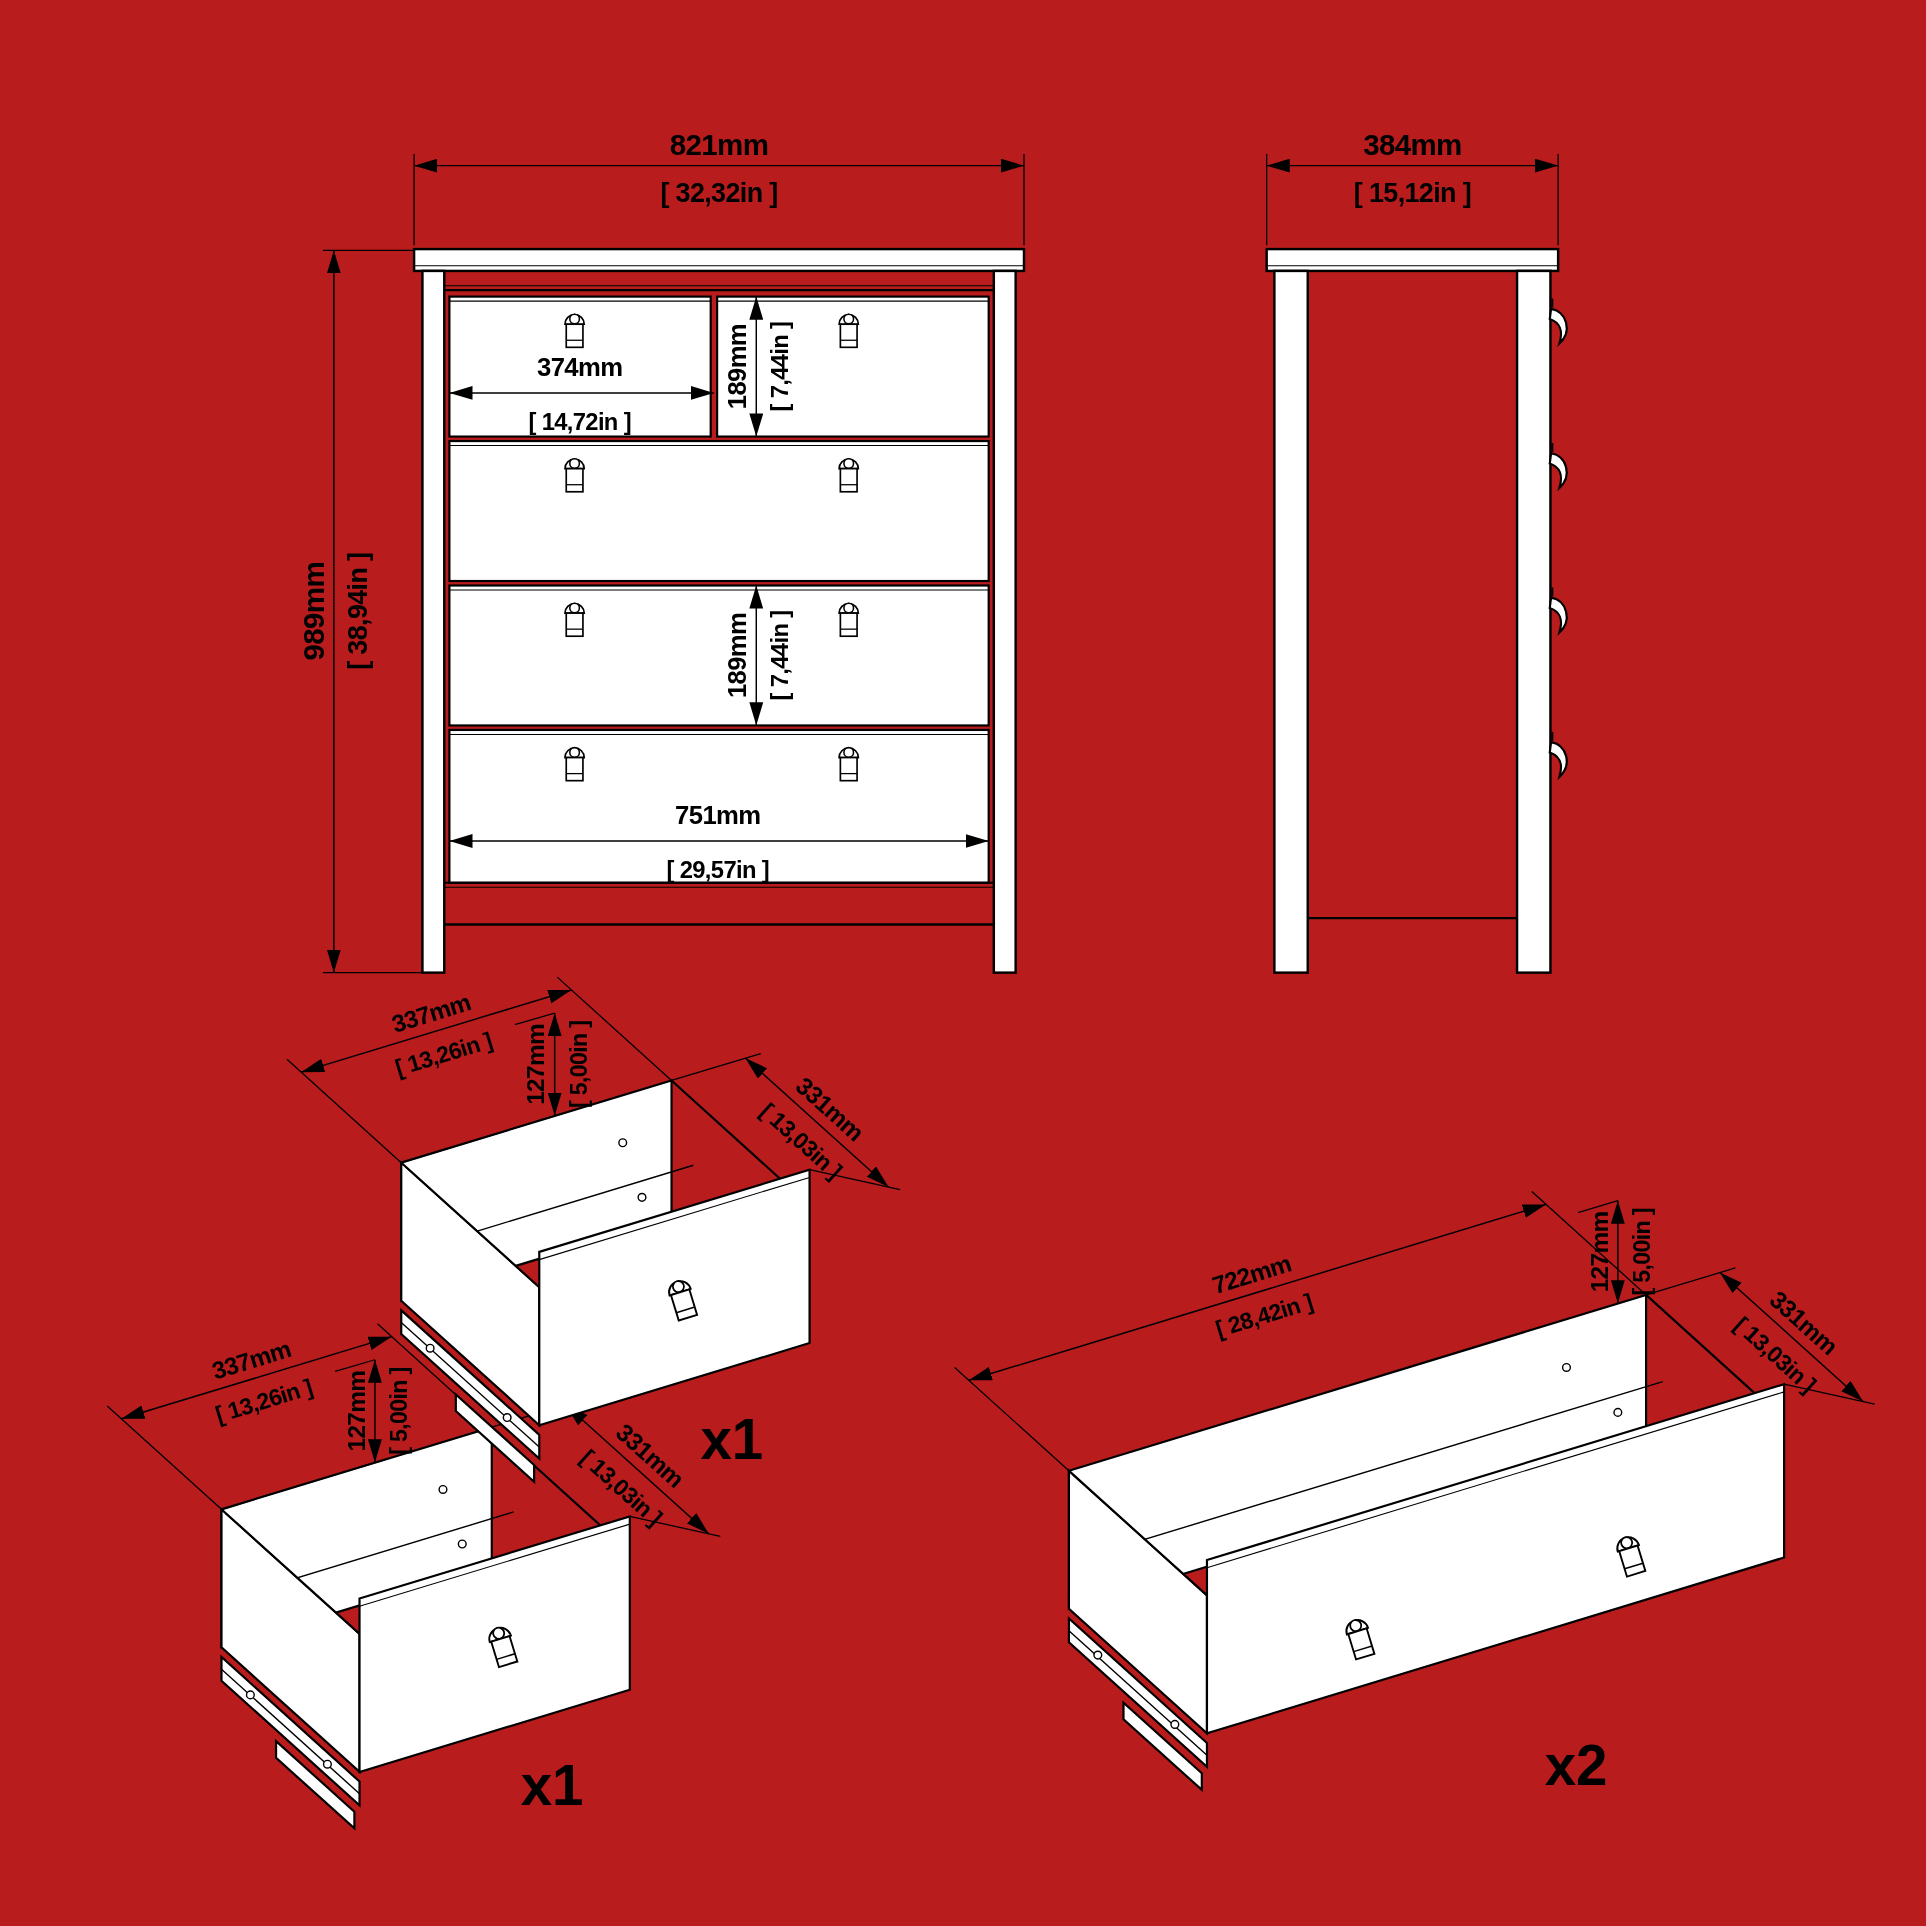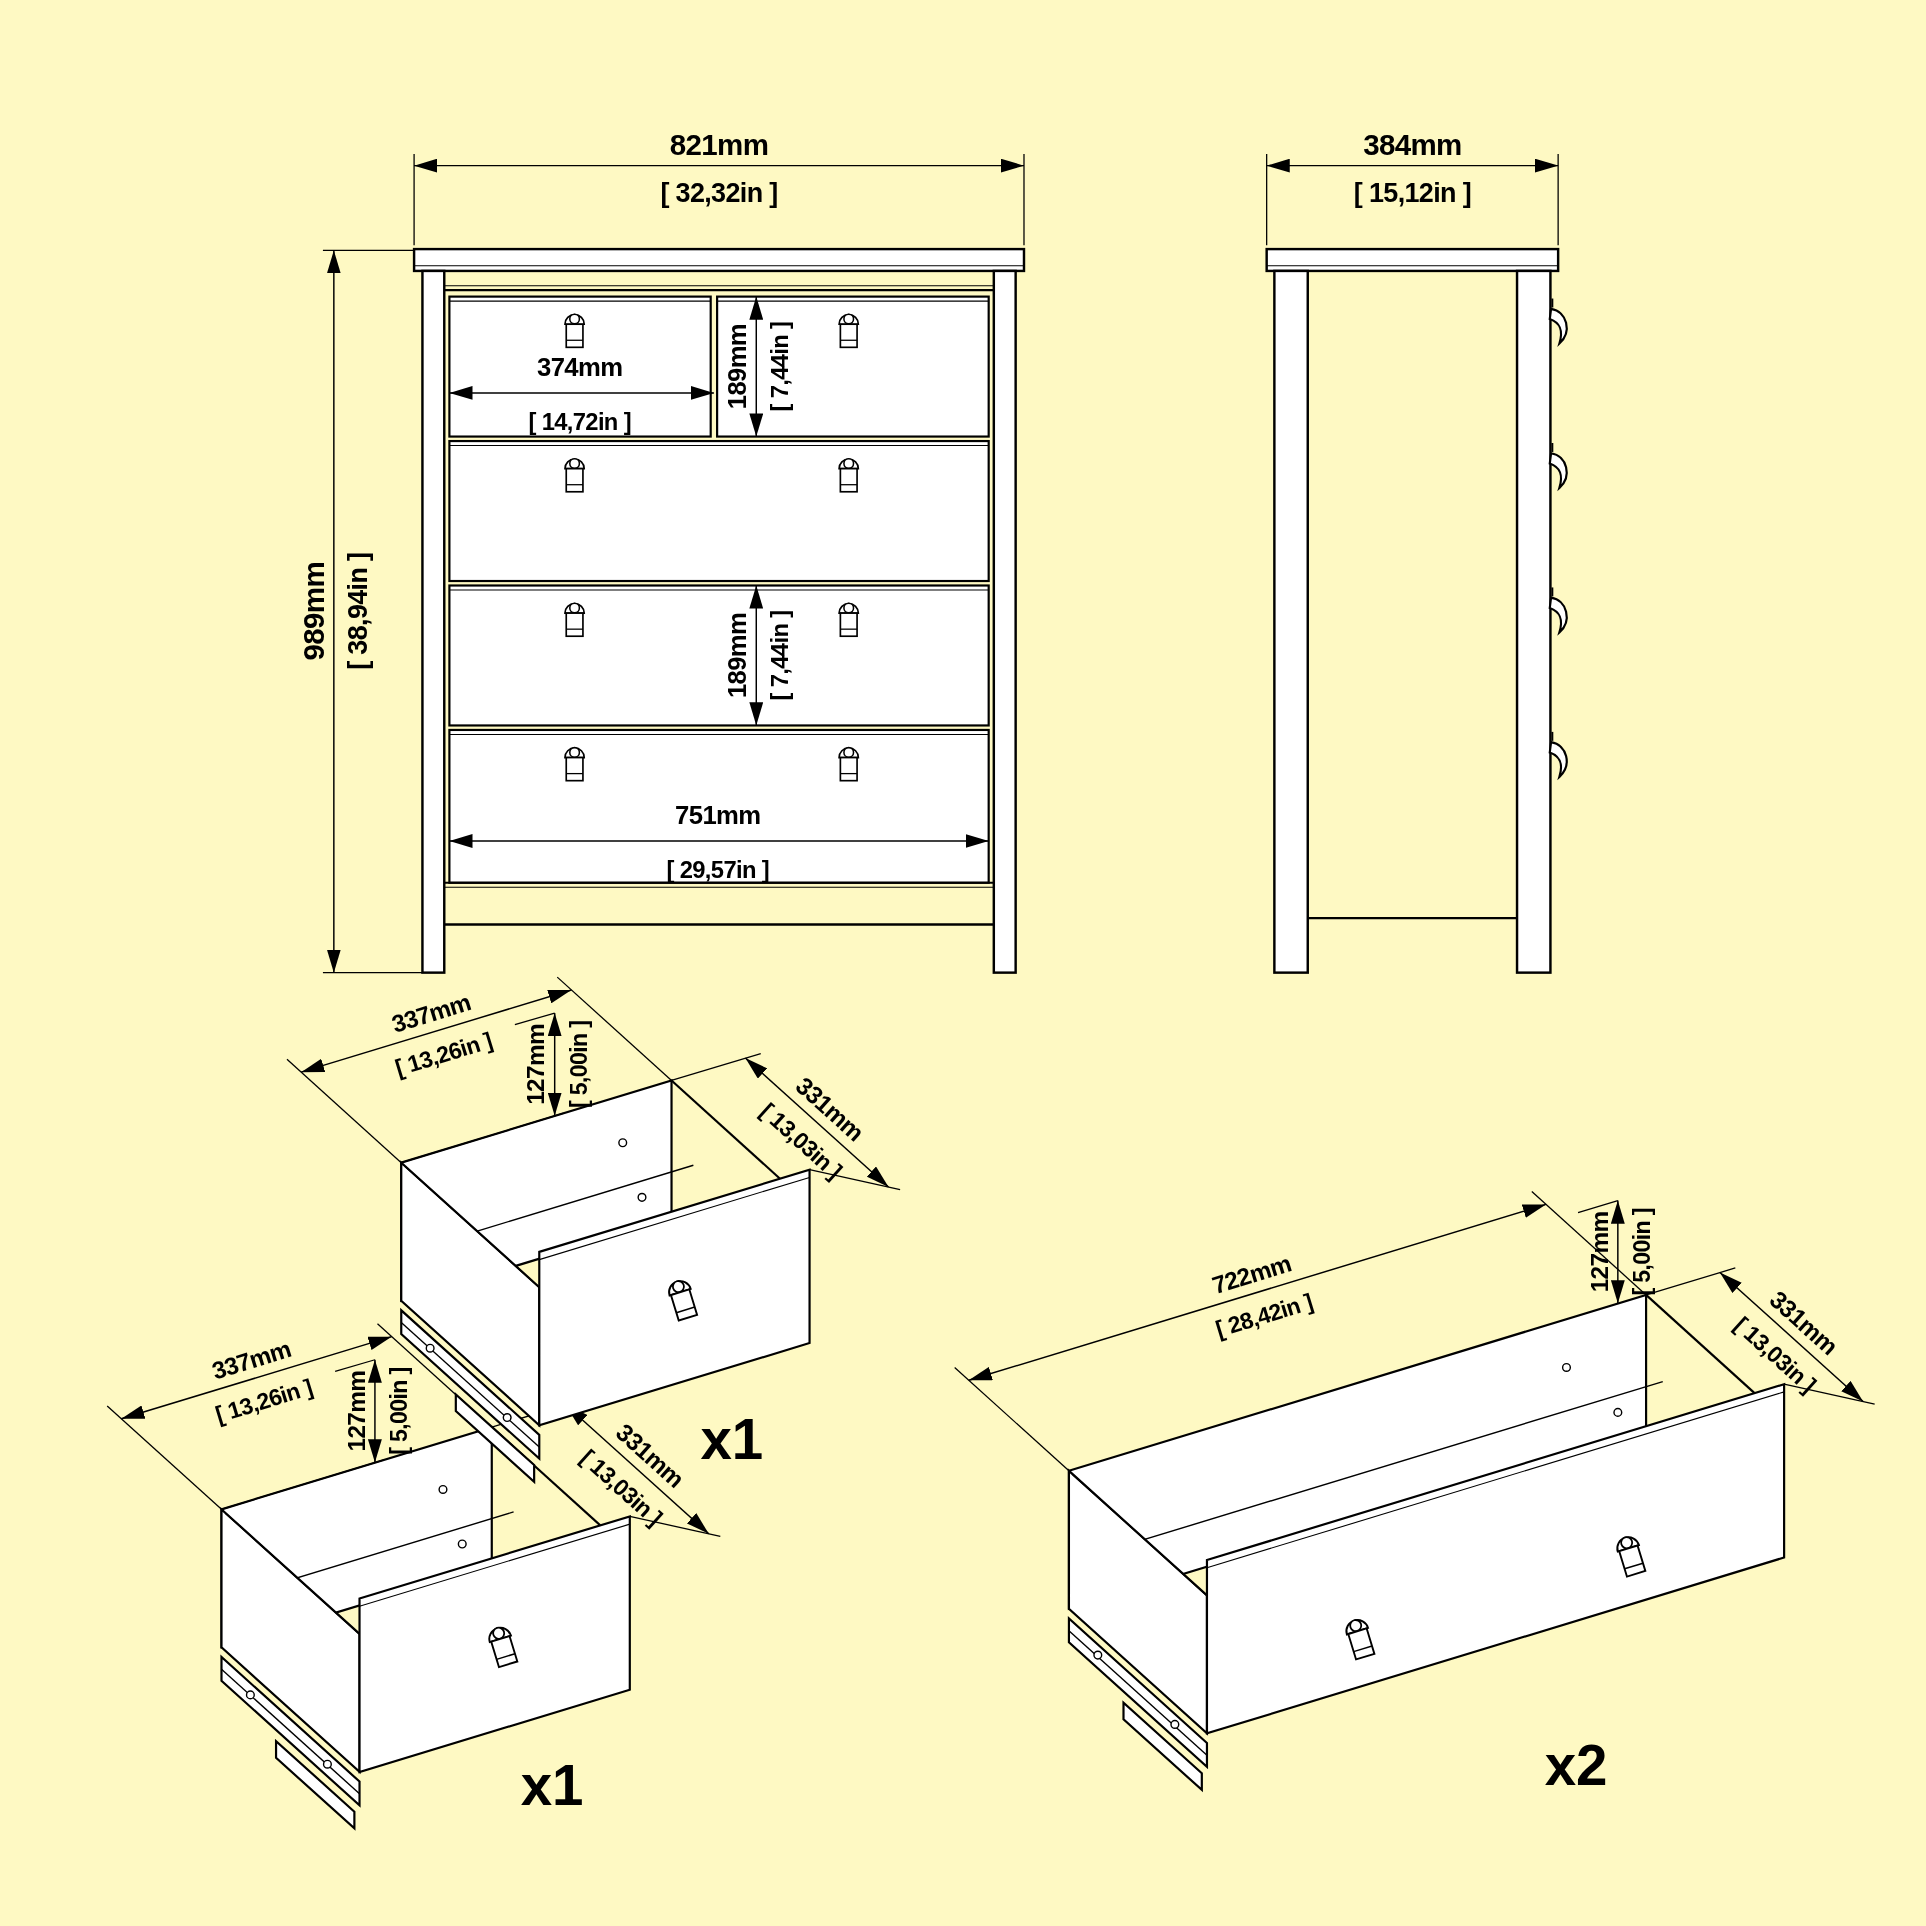--- a/index.html
+++ b/index.html
@@ -1,16 +1,16 @@
 <!DOCTYPE html>
 <html style="font-size:10.3px"><head>
 <meta charset="utf-8">
 <style>
   html,body{margin:0;padding:0;background:#ffffff;}
-  .page{width:1926px;height:1926px;background:#fef9c3;position:relative;}
+  .page{width:1926px;height:1926px;background:#b91c1c;position:relative;}
   svg{display:block;}
   svg text{font-family:"Liberation Sans","DejaVu Sans",sans-serif;font-weight:700;fill:#000;text-anchor:middle;letter-spacing:-1px;}
   .o   {fill:#ffffff;stroke:#000000;stroke-width:3.4;}
   .oT  {fill:#ffffff;stroke:#000000;stroke-width:3.8;}
   .ln  {fill:none;stroke:#000000;stroke-width:3.4;}
   .lnT {fill:none;stroke:#000000;stroke-width:3.8;}
   .det {fill:none;stroke:#000000;stroke-width:2.2;}
   .thin{fill:none;stroke:#000000;stroke-width:1.7;}
   .dim {fill:none;stroke:#000000;stroke-width:2.3;}
   .ext {fill:none;stroke:#000000;stroke-width:2.0;}

